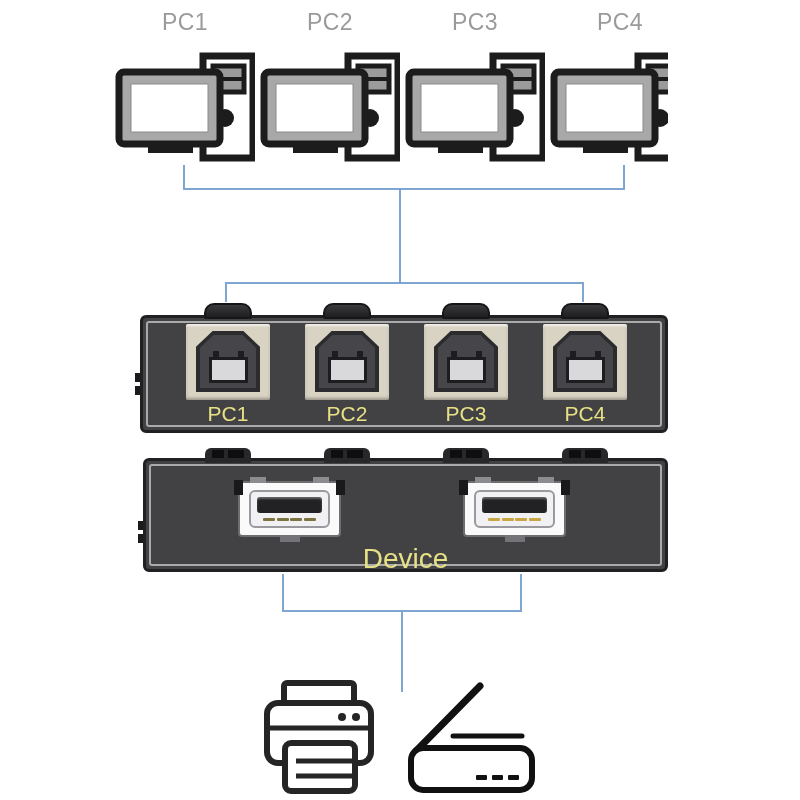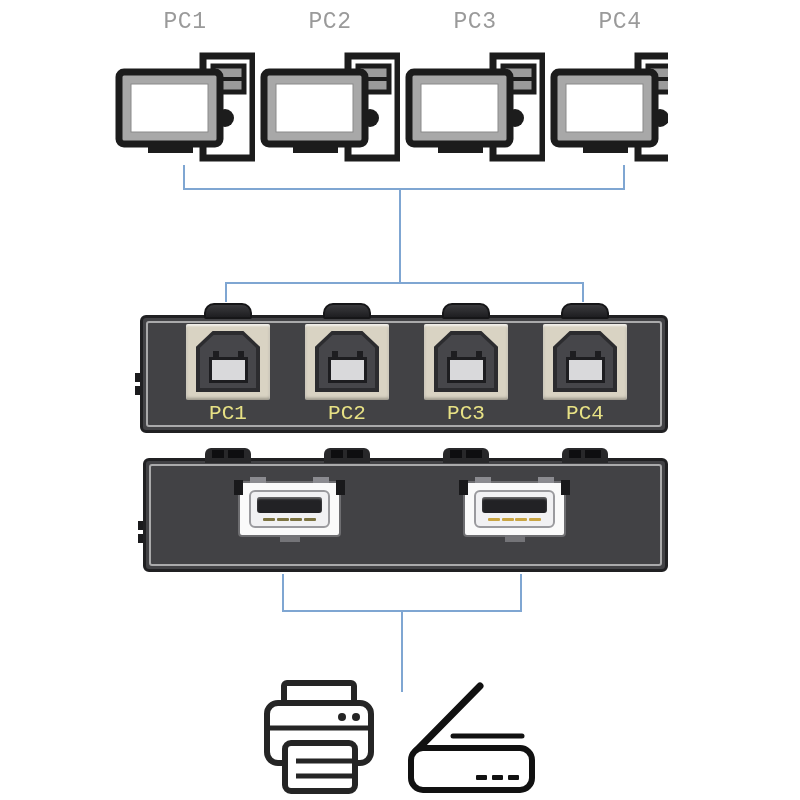--- a/index.html
+++ b/index.html
@@ -1,18 +1,18 @@
 <!DOCTYPE html>
 <html><head>
 <meta charset="utf-8">
 <style>
   html,body{margin:0;padding:0;background:#ffffff;}
   #canvas{
     position:relative;width:668px;height:800px;background:#ffffff;overflow:hidden;
-    font-family:Liberation Mono, monospace;
+    font-family:Liberation Sans, sans-serif;
   }
   
   .pc-label{
     position:absolute;top:9px;width:90px;text-align:center;
     color:#9a9a9a;font-size:23px;letter-spacing:.5px;
   }
   
   .pc-icon{position:absolute;top:50px;width:140px;height:115px;}
   
   .line{position:absolute;background:#7fa6d2;}
@@ -203,20 +203,21 @@
         <div class="pins">
             <span></span>
             <span></span>
             <span></span>
             <span></span>
           </div>
       </div>
       <div class="clip-b"></div>
     </div>
 
+    <div class="device-label">Device</div>
 
     <div class="side-tab" style="left:-8px;top:60px"></div>
     <div class="side-tab" style="left:-8px;top:73px"></div>
     <div class="side-tab" style="right:-8px;top:60px"></div>
     <div class="side-tab" style="right:-8px;top:73px"></div>
   </div>
 
   <div class="line" style="left:282px;top:574px;width:2px;height:38px"></div>
   <div class="line" style="left:520px;top:574px;width:2px;height:38px"></div>
   <div class="line" style="left:282px;top:610px;width:240px;height:2px"></div>

